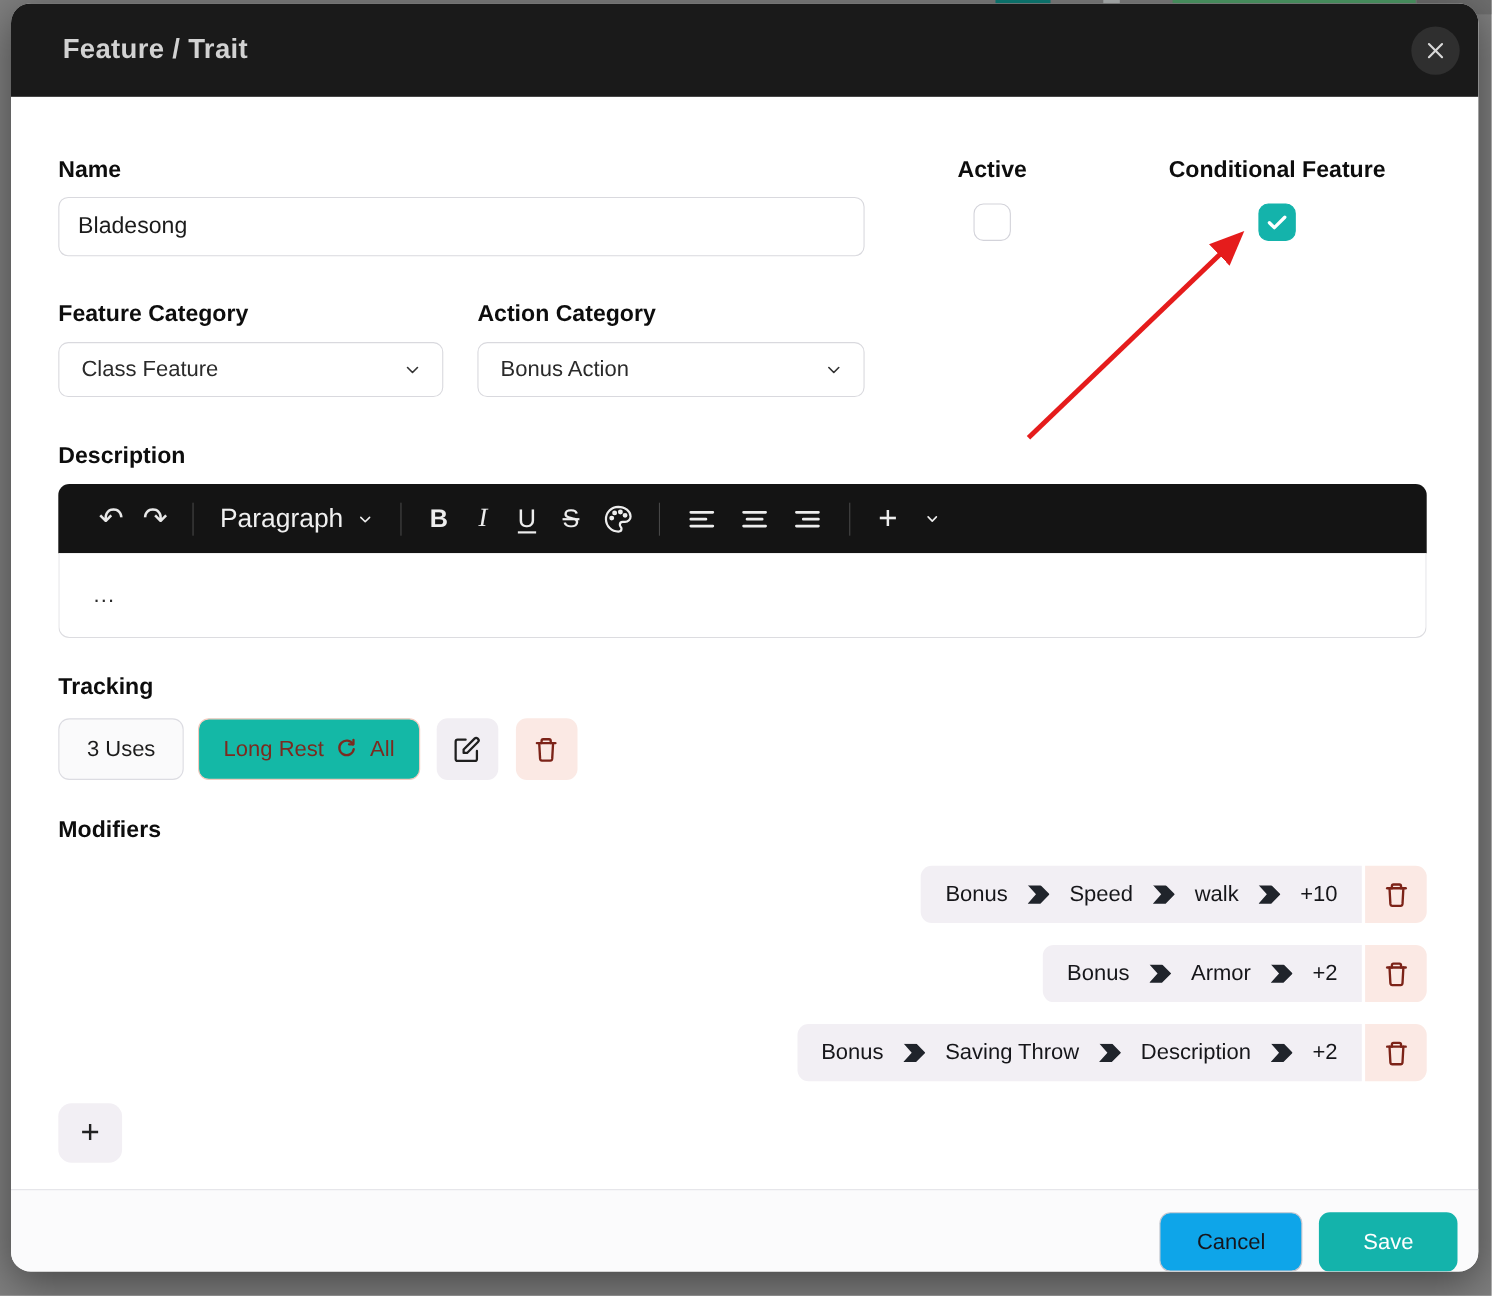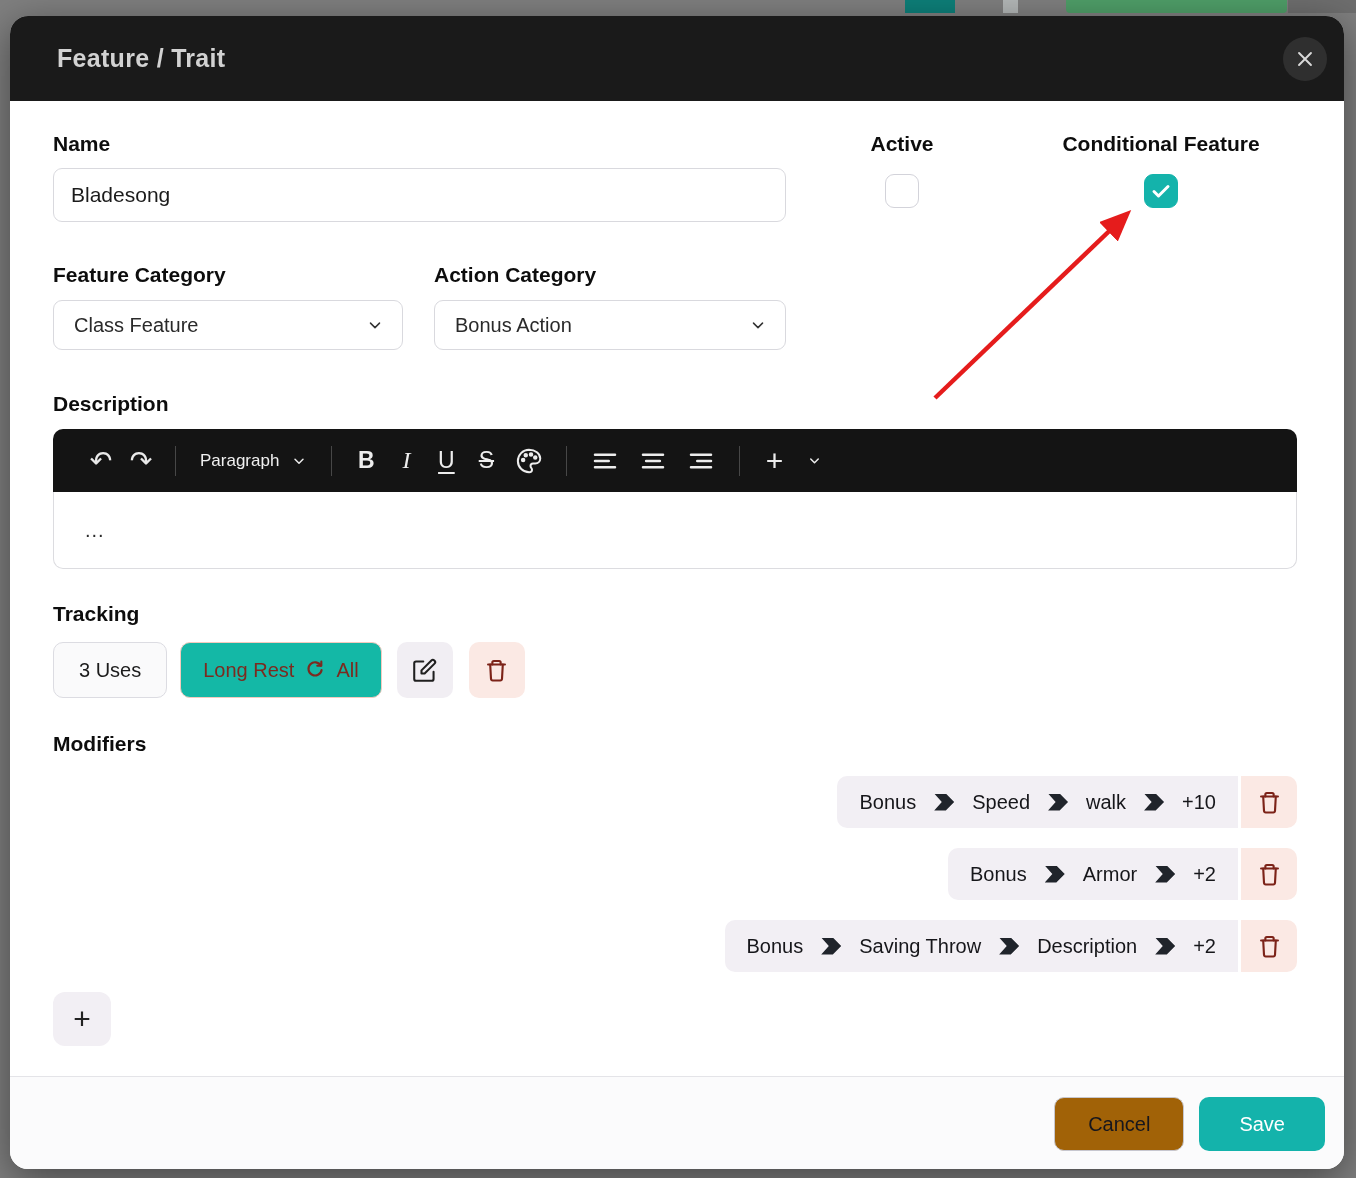--- a/index.html
+++ b/index.html
@@ -11,25 +11,26 @@
     color:#111;
   }
   
   .bg-block { position:absolute; top:0; height:13px; }
   .bg-teal   { left:905px;  width:50px;  background:#0d7f79; }
   .bg-strip  { left:1003px; width:15px;  background:#b3b7b7; }
   .bg-green  { left:1066px; width:221px; background:#4f9e68; border-radius:0 0 4px 4px; }
   .bg-dark   { left:1288px; width:68px;  background:#6e6e6e; }
 
   .modal {
-    position:absolute; left:10px; top:16px;
+    position:absolute; left:10px; top:3px;
     width:1334px; height:1153px;
     background:#ffffff; border-radius:18px;
     overflow:hidden; display:flex; flex-direction:column;
     box-shadow:0 10px 40px rgba(0,0,0,.45);
+    gap:24px;
   }
   
   .modal-header {
     flex:0 0 85px; background:#1a1a1a;
     display:flex; align-items:center;
     padding:0 17px 0 47px; position:relative;
   }
   .modal-title { font-size:25px; font-weight:600; color:#d2d2d2; letter-spacing:.3px; }
   .close-btn {
     margin-left:auto; width:44px; height:44px; border-radius:50%;
@@ -78,21 +79,21 @@
     height:63px; background:#141414; border-radius:10px 10px 0 0;
     display:flex; align-items:center; gap:0; padding:0 28px;
   }
   .tb-btn {
     background:none; border:none; cursor:pointer; color:#ededed;
     display:flex; align-items:center; justify-content:center;
     height:44px; min-width:40px; padding:0 8px; border-radius:6px;
   }
   .tb-divider { width:1px; height:30px; background:#474747; margin:0 14px; }
   .tb-undo,.tb-redo { font-family:"DejaVu Sans",sans-serif; font-size:27px; line-height:1; color:#e9e9e9; }
-  .tb-paragraph { font-size:17px; gap:12px; color:#f0f0f0; padding:0 10px; }
+  .tb-paragraph { font-size:24px; gap:12px; color:#f0f0f0; padding:0 10px; }
   .tb-letter { font-size:23px; }
   .tb-b { font-weight:700; }
   .tb-i { font-family:"Liberation Serif",serif; font-style:italic; font-size:24px; }
   .tb-u { text-decoration:underline; text-underline-offset:4px; }
   .tb-s { text-decoration:line-through; }
   .tb-plus { font-size:30px; font-weight:300; line-height:1; }
   .editor-content {
     height:77px; border:1px solid #dcdce0; border-top:none;
     border-radius:0 0 10px 10px; background:#fff;
     display:flex; align-items:center; padding-left:31px;
@@ -145,21 +146,21 @@
   }
 
   
   .modal-footer {
     margin-top:auto; flex:0 0 93px;
     background:#fbfbfc; border-top:1px solid #e4e4e8;
     display:flex; align-items:flex-start; justify-content:flex-end;
     gap:15px; padding:20px 19px 0 0;
   }
   .btn { height:54px; border-radius:10px; font-size:20px; cursor:pointer; font-family:inherit; }
-  .cancel-btn { background:#a16207; border:1px solid #c7c7cf; color:#16161d; padding:0 33px; }
+  .cancel-btn { background:#0ea5e9; border:1px solid #c7c7cf; color:#16161d; padding:0 33px; }
   .save-btn   { background:#14b3ab; border:none; color:#fff; padding:0 40px; font-weight:500; }
 
   .arrow-overlay { position:absolute; left:0; top:0; pointer-events:none; z-index:40; }
   svg { display:block; }
 </style>
 </head>
 <body>
 
 <div class="bg-block bg-teal"></div>
 <div class="bg-block bg-strip"></div>

